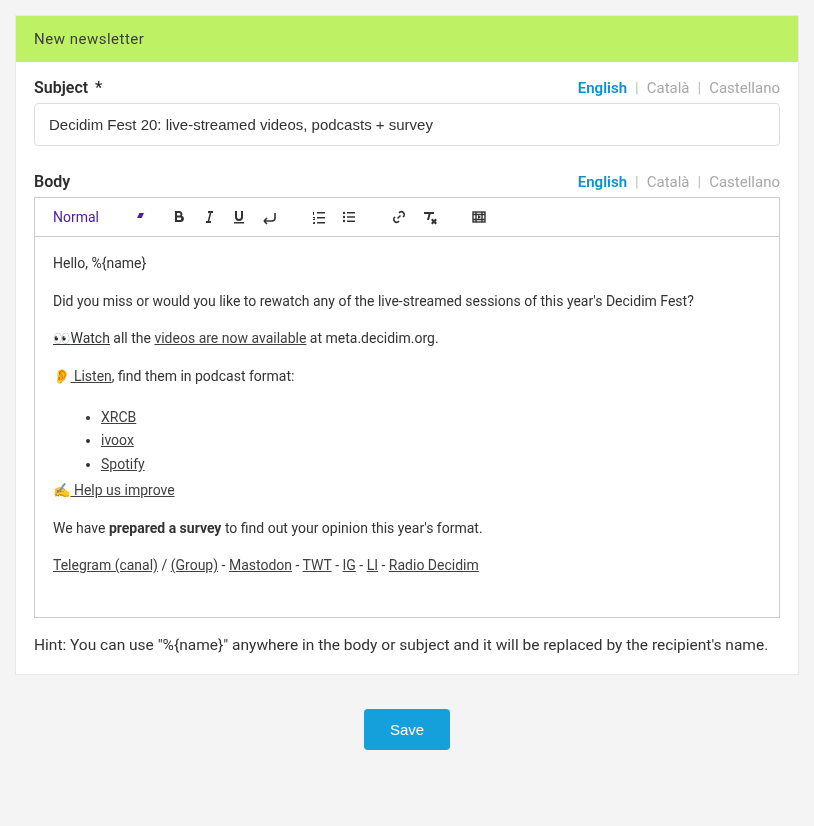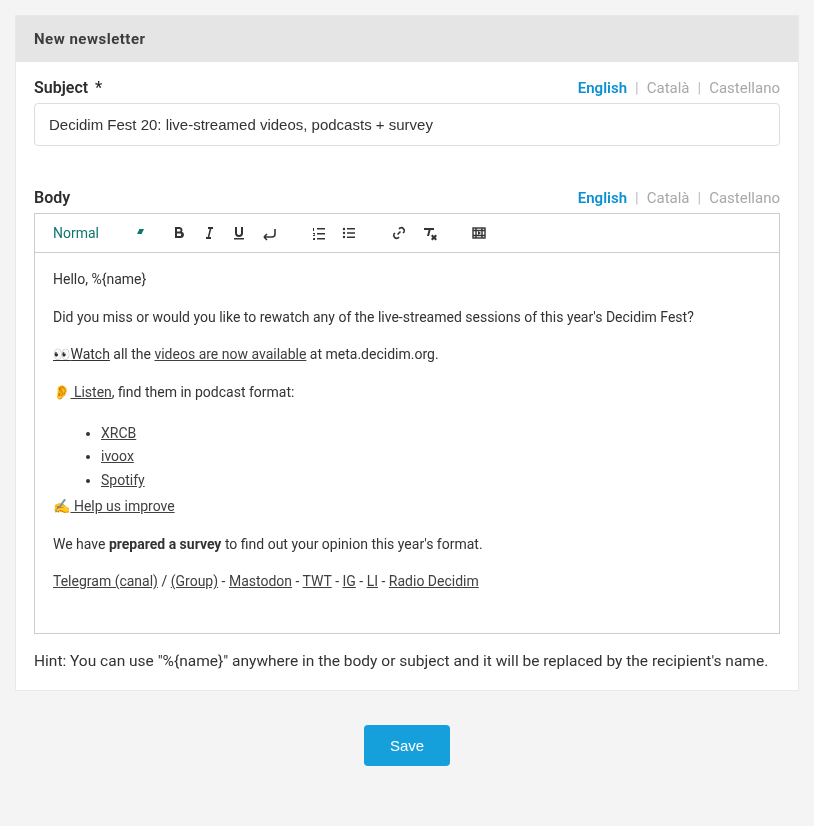--- a/index.html
+++ b/index.html
@@ -8,23 +8,23 @@
     background: #f4f4f4;
     font-size: 15px;
     color: #333;
     padding: 15px;
   }
   .card {
     background: #fff;
     border: 1px solid #e8e8e8;
   }
   .card-header {
-    background: #e5e5e5;
+    background: #bef264;
     padding: 14px 18px;
-    font-weight: 700;
+    font-weight: 400;
     color: #3d3d3d;
     letter-spacing: 0.5px;
   }
   .card-body {
     padding: 16px 18px 20px 18px;
   }
   .field-row {
     display: flex;
     justify-content: space-between;
     align-items: baseline;
@@ -45,37 +45,37 @@
   .lang-tab.active { color: #0a91d4; }
   .lang-tab.muted { color: #a8a8a8; font-weight: 400;}
   .lang-sep { color: #bdbdbd; }
   .text-input {
     width: 100%;
     border: 1px solid #ddd;
     border-radius: 4px;
     padding: 12px 14px;
     font-size: 15px;
     color: #333;
-    margin-bottom: 42px;
+    margin-bottom: 26px;
   }
   .editor {
     border: 1px solid #ccc;
   }
   .toolbar {
     display: flex;
     align-items: center;
     border-bottom: 1px solid #ccc;
     padding: 6px 8px;
     gap: 4px;
   }
   .style-select {
     display: flex;
     gap: 38px;
     padding: 4px 10px;
-    color: #0f766e;
+    color: #4c1d95;
     font-size: 14px;
     cursor: pointer;
     margin-right: 10px;
   }
   .caret {
     display: inline-block;
     font-size: 10px;
     letter-spacing: -3px;
   }
   .tb-group { display: flex; align-items: center; gap: 2px; margin-right: 18px; }

